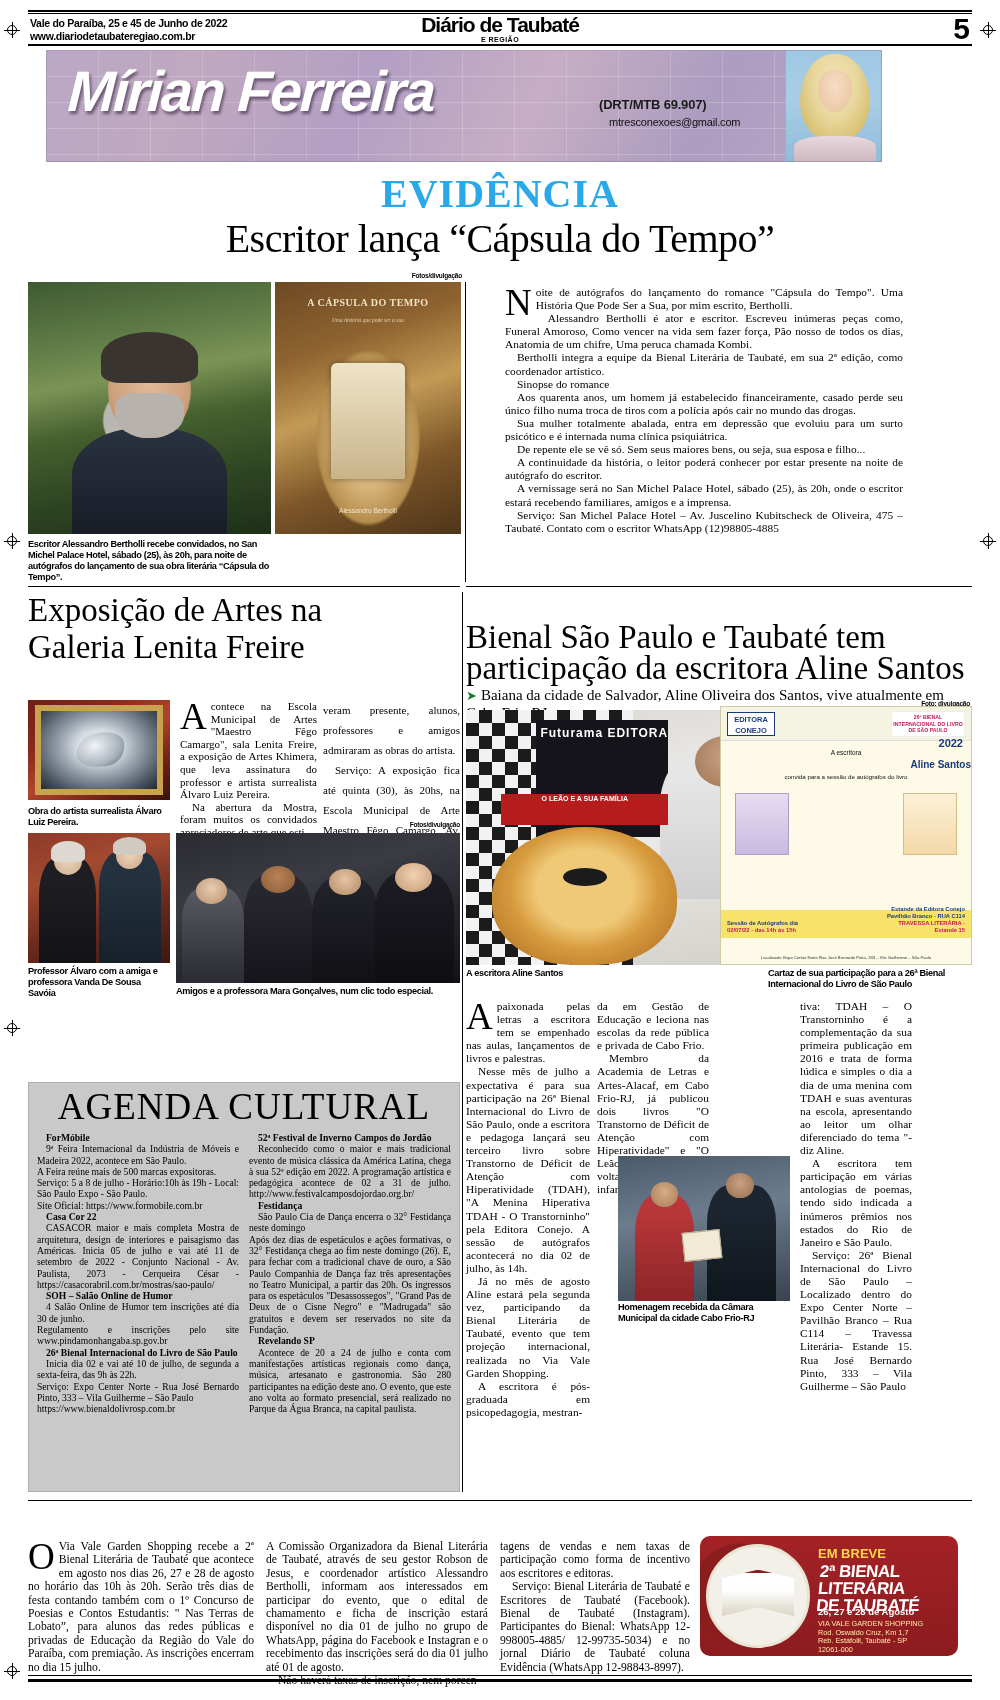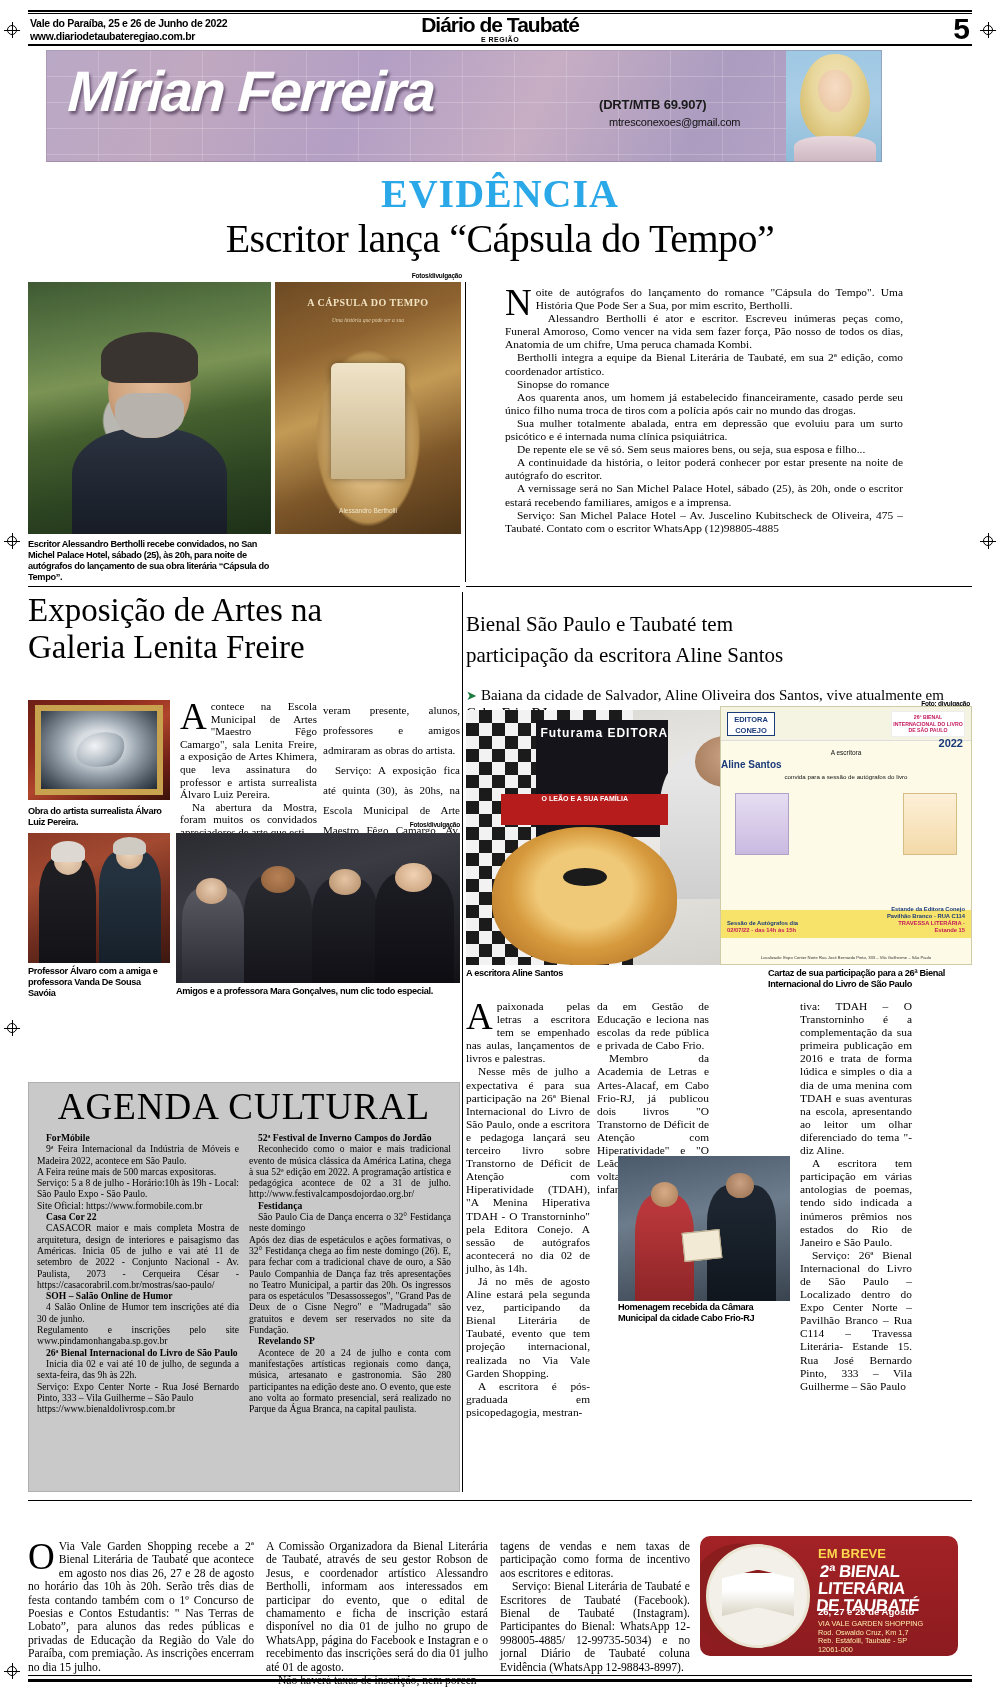--- a/index.html
+++ b/index.html
@@ -253,21 +253,21 @@
   .poster-inner .plogo { position:absolute; left:6px; top:5px; width:48px; height:24px;
       background:#fff; border:1px solid #1a3a7a; color:#1a3a7a; font-size:7.5px;
       font-weight:bold; text-align:center; line-height:11px; padding-top:1px;}
   .poster-inner .pbadge { position:absolute; right:6px; top:4px; width:74px; height:26px;
       background:#ffffff; color:#c2185b; font-size:5.2px; font-weight:bold;
       text-align:center; line-height:6.5px; border:1px solid #eee; padding-top:2px;}
   .poster-inner .pyear { position:absolute; right:8px; top:30px; color:#1a3a7a;
       font-size:11px; font-weight:bold;}
   .poster-inner .ptxt1 { position:absolute; left:0; top:42px; width:100%; text-align:center;
       font-size:6.5px; color:#111;}
-  .poster-inner .pname { position:absolute; left:0; top:52px; width:100%; text-align:left;
+  .poster-inner .pname { position:absolute; left:0; top:52px; width:100%; text-align:right;
       font-size:10px; color:#1a3a7a; font-weight:bold;}
   .poster-inner .ptxt2 { position:absolute; left:0; top:66px; width:100%; text-align:center;
       font-size:6.2px; color:#111; line-height:7.4px;}
   .poster-inner .pcov1 { position:absolute; left:14px; top:86px; width:54px; height:62px;
       background:linear-gradient(180deg,#e6ddf2,#c9bae0); border:1px solid #b0a0c8;}
   .poster-inner .pcov2 { position:absolute; right:14px; top:86px; width:54px; height:62px;
       background:linear-gradient(180deg,#fdf0d8,#f3d9a8); border:1px solid #d8bc85;}
   .poster-inner .pfoot { position:absolute; left:0; bottom:26px; width:100%; height:28px;
       background:#f7e36a; }
   .poster-inner .pf1 { position:absolute; left:6px; bottom:30px; width:84px;
@@ -298,21 +298,21 @@
       <div class="ring"></div>
     </div>
   <div class="cropmark" style="left:4px;top:1663px;">
       <div class="ring"></div>
     </div>
 
   <div class="rule-top"></div>
   <div class="rule-top2"></div>
 
   <div class="hdr-left">
-    <div>Vale do Paraíba, 25 e 26 de Junho de 2022</div>
+    <div>Vale do Paraíba, 25 e 45 de Junho de 2022</div>
     <div>www.diariodetaubateregiao.com.br</div>
   </div>
 
   <div class="hdr-center">
     <div class="hdr-title">Diário de Taubaté</div>
     <div class="hdr-sub">E REGIÃO</div>
   </div>
 
   <div class="hdr-page">5</div>
   <div class="rule-hdr-bot"></div>
@@ -408,21 +408,21 @@
     <div class="gh" style="left:7%;top:30%;width:11%;height:17%;background:radial-gradient(ellipse at 50% 40%,#e8cdb2,#b88f6c);"></div>
     <div class="g" style="left:24%;width:24%;height:72%;background:linear-gradient(180deg,#2a2a31,#14141a);"></div>
     <div class="gh" style="left:30%;top:22%;width:12%;height:18%;background:radial-gradient(ellipse at 50% 40%,#b88156,#8a5c38);"></div>
     <div class="g" style="left:48%;width:23%;height:70%;background:linear-gradient(180deg,#23232b,#101015);"></div>
     <div class="gh" style="left:54%;top:24%;width:11%;height:17%;background:radial-gradient(ellipse at 50% 40%,#e5c4a3,#b08a66);"></div>
     <div class="g" style="left:70%;width:28%;height:74%;background:linear-gradient(180deg,#1d1d24,#0d0d12);"></div>
     <div class="gh" style="left:77%;top:20%;width:13%;height:19%;background:radial-gradient(ellipse at 50% 40%,#f0d2b4,#c39a74);"></div>
   </div>
   <div class="cap" style="position:absolute;left:176px;top:986px;width:284px;">Amigos e a professora Mara Gonçalves, num clic todo especial.</div>
 
-  <div style="position:absolute;left:466px;top:609px;width:506px;font-size:21px;line-height:31px;">
+  <div style="position:absolute;left:466px;top:622px;width:506px;font-size:33px;line-height:31px;">
     <div>Bienal São Paulo e Taubaté tem</div>
     <div>participação da escritora Aline Santos</div>
   </div>
 
   <div style="position:absolute;left:466px;top:658px;width:506px;margin-top:28px;">
     <span class="bullet-arrow">➤</span>
     <span class="lead">Baiana da cidade de Salvador, Aline Oliveira dos Santos, vive atualmente em Cabo Frio-RJ.</span>
   </div>
 
   <div class="credit" style="position:absolute;left:860px;top:700px;width:110px;">Foto: divulgação</div>

